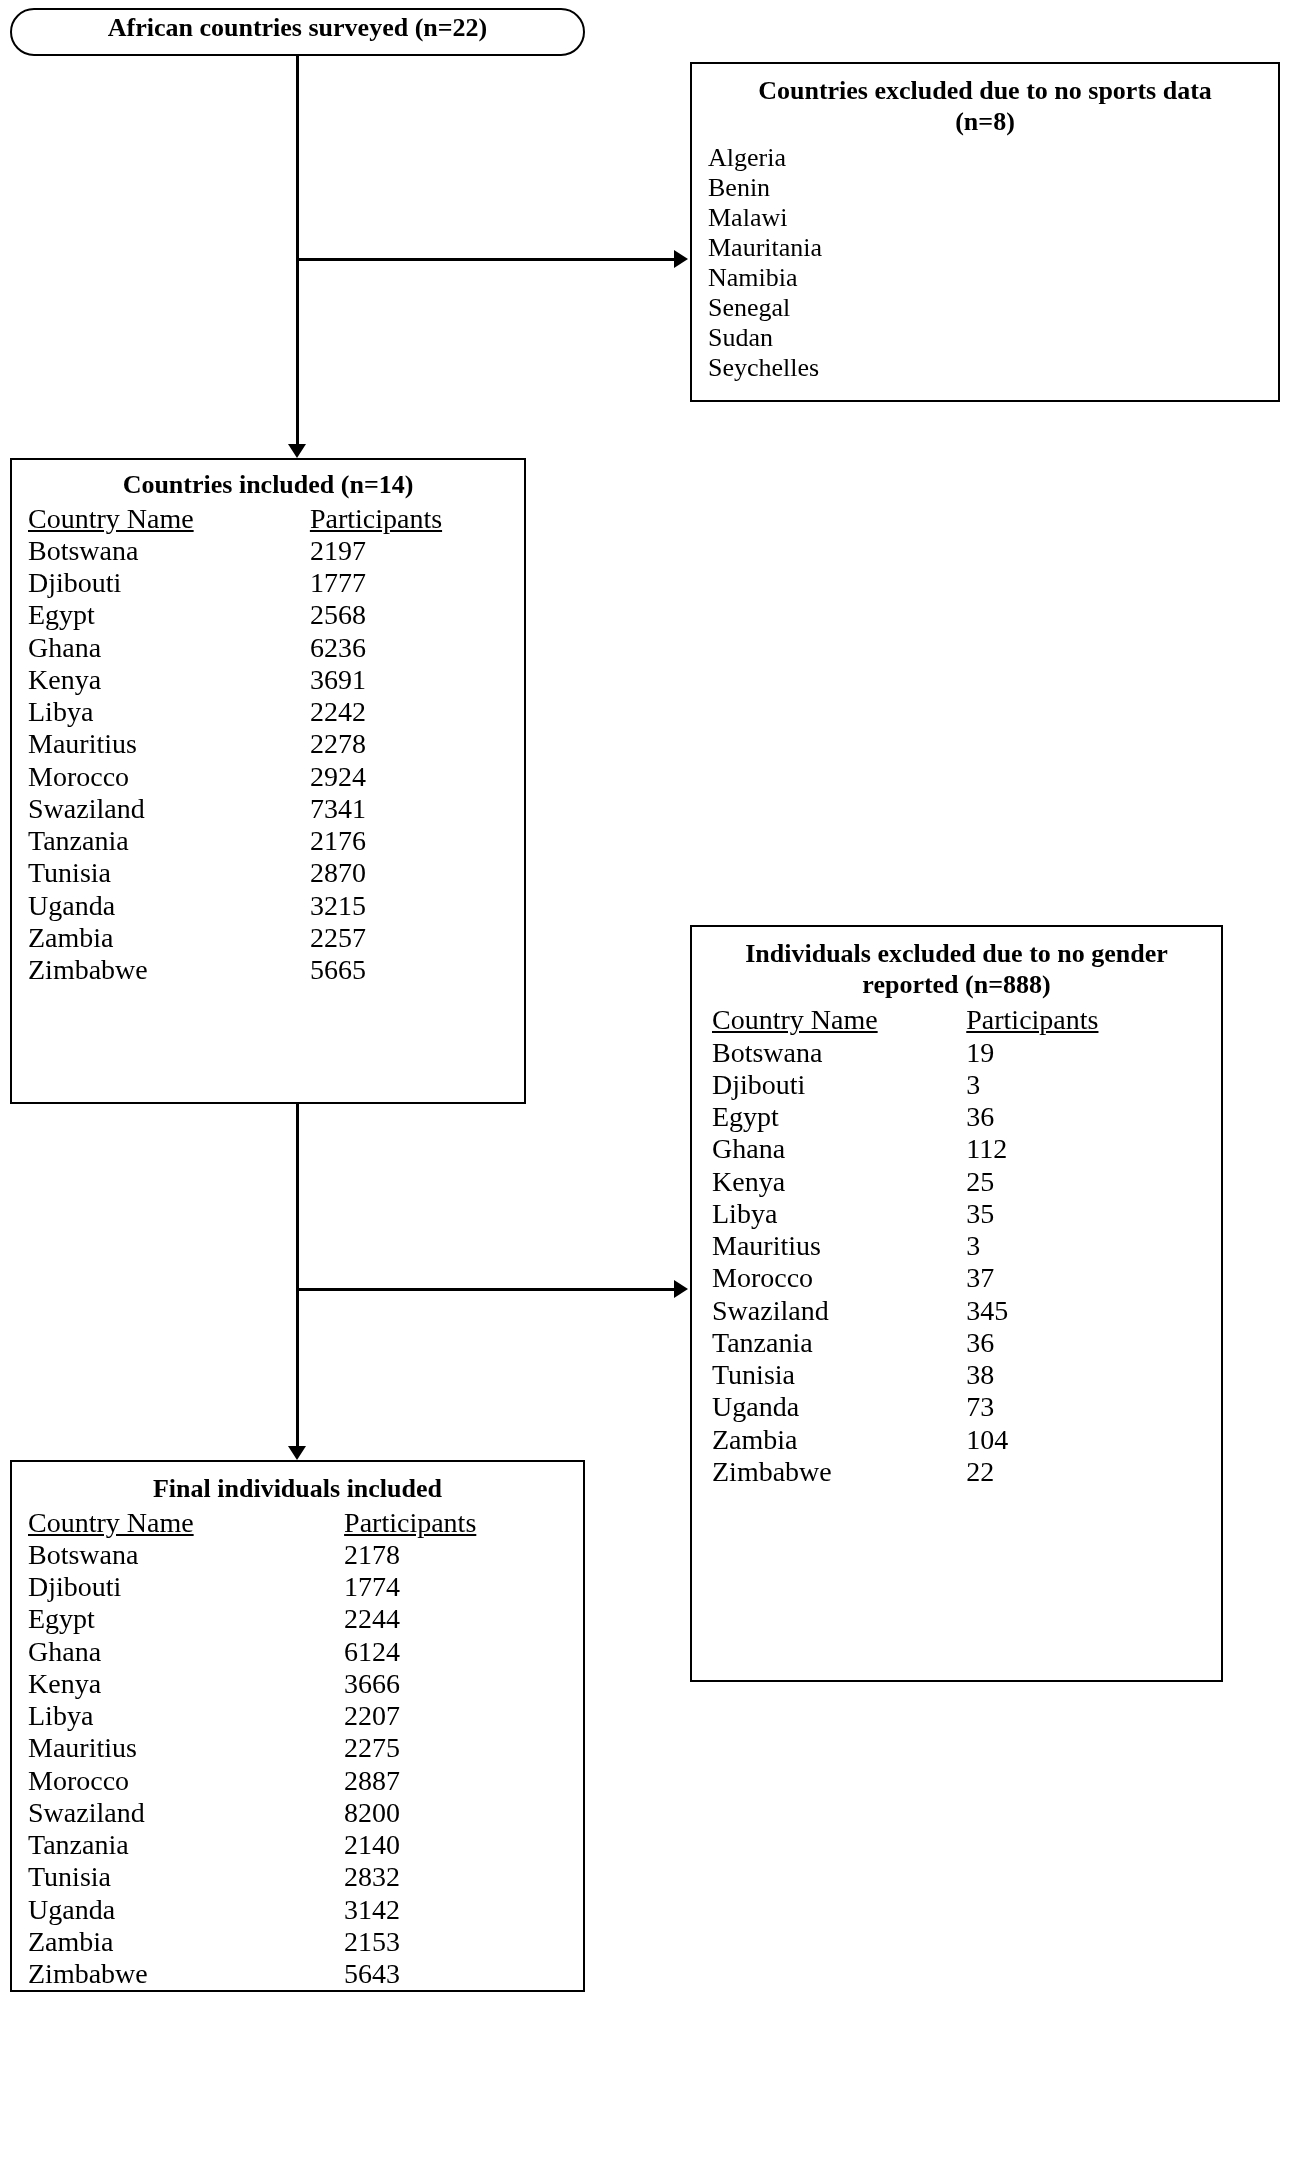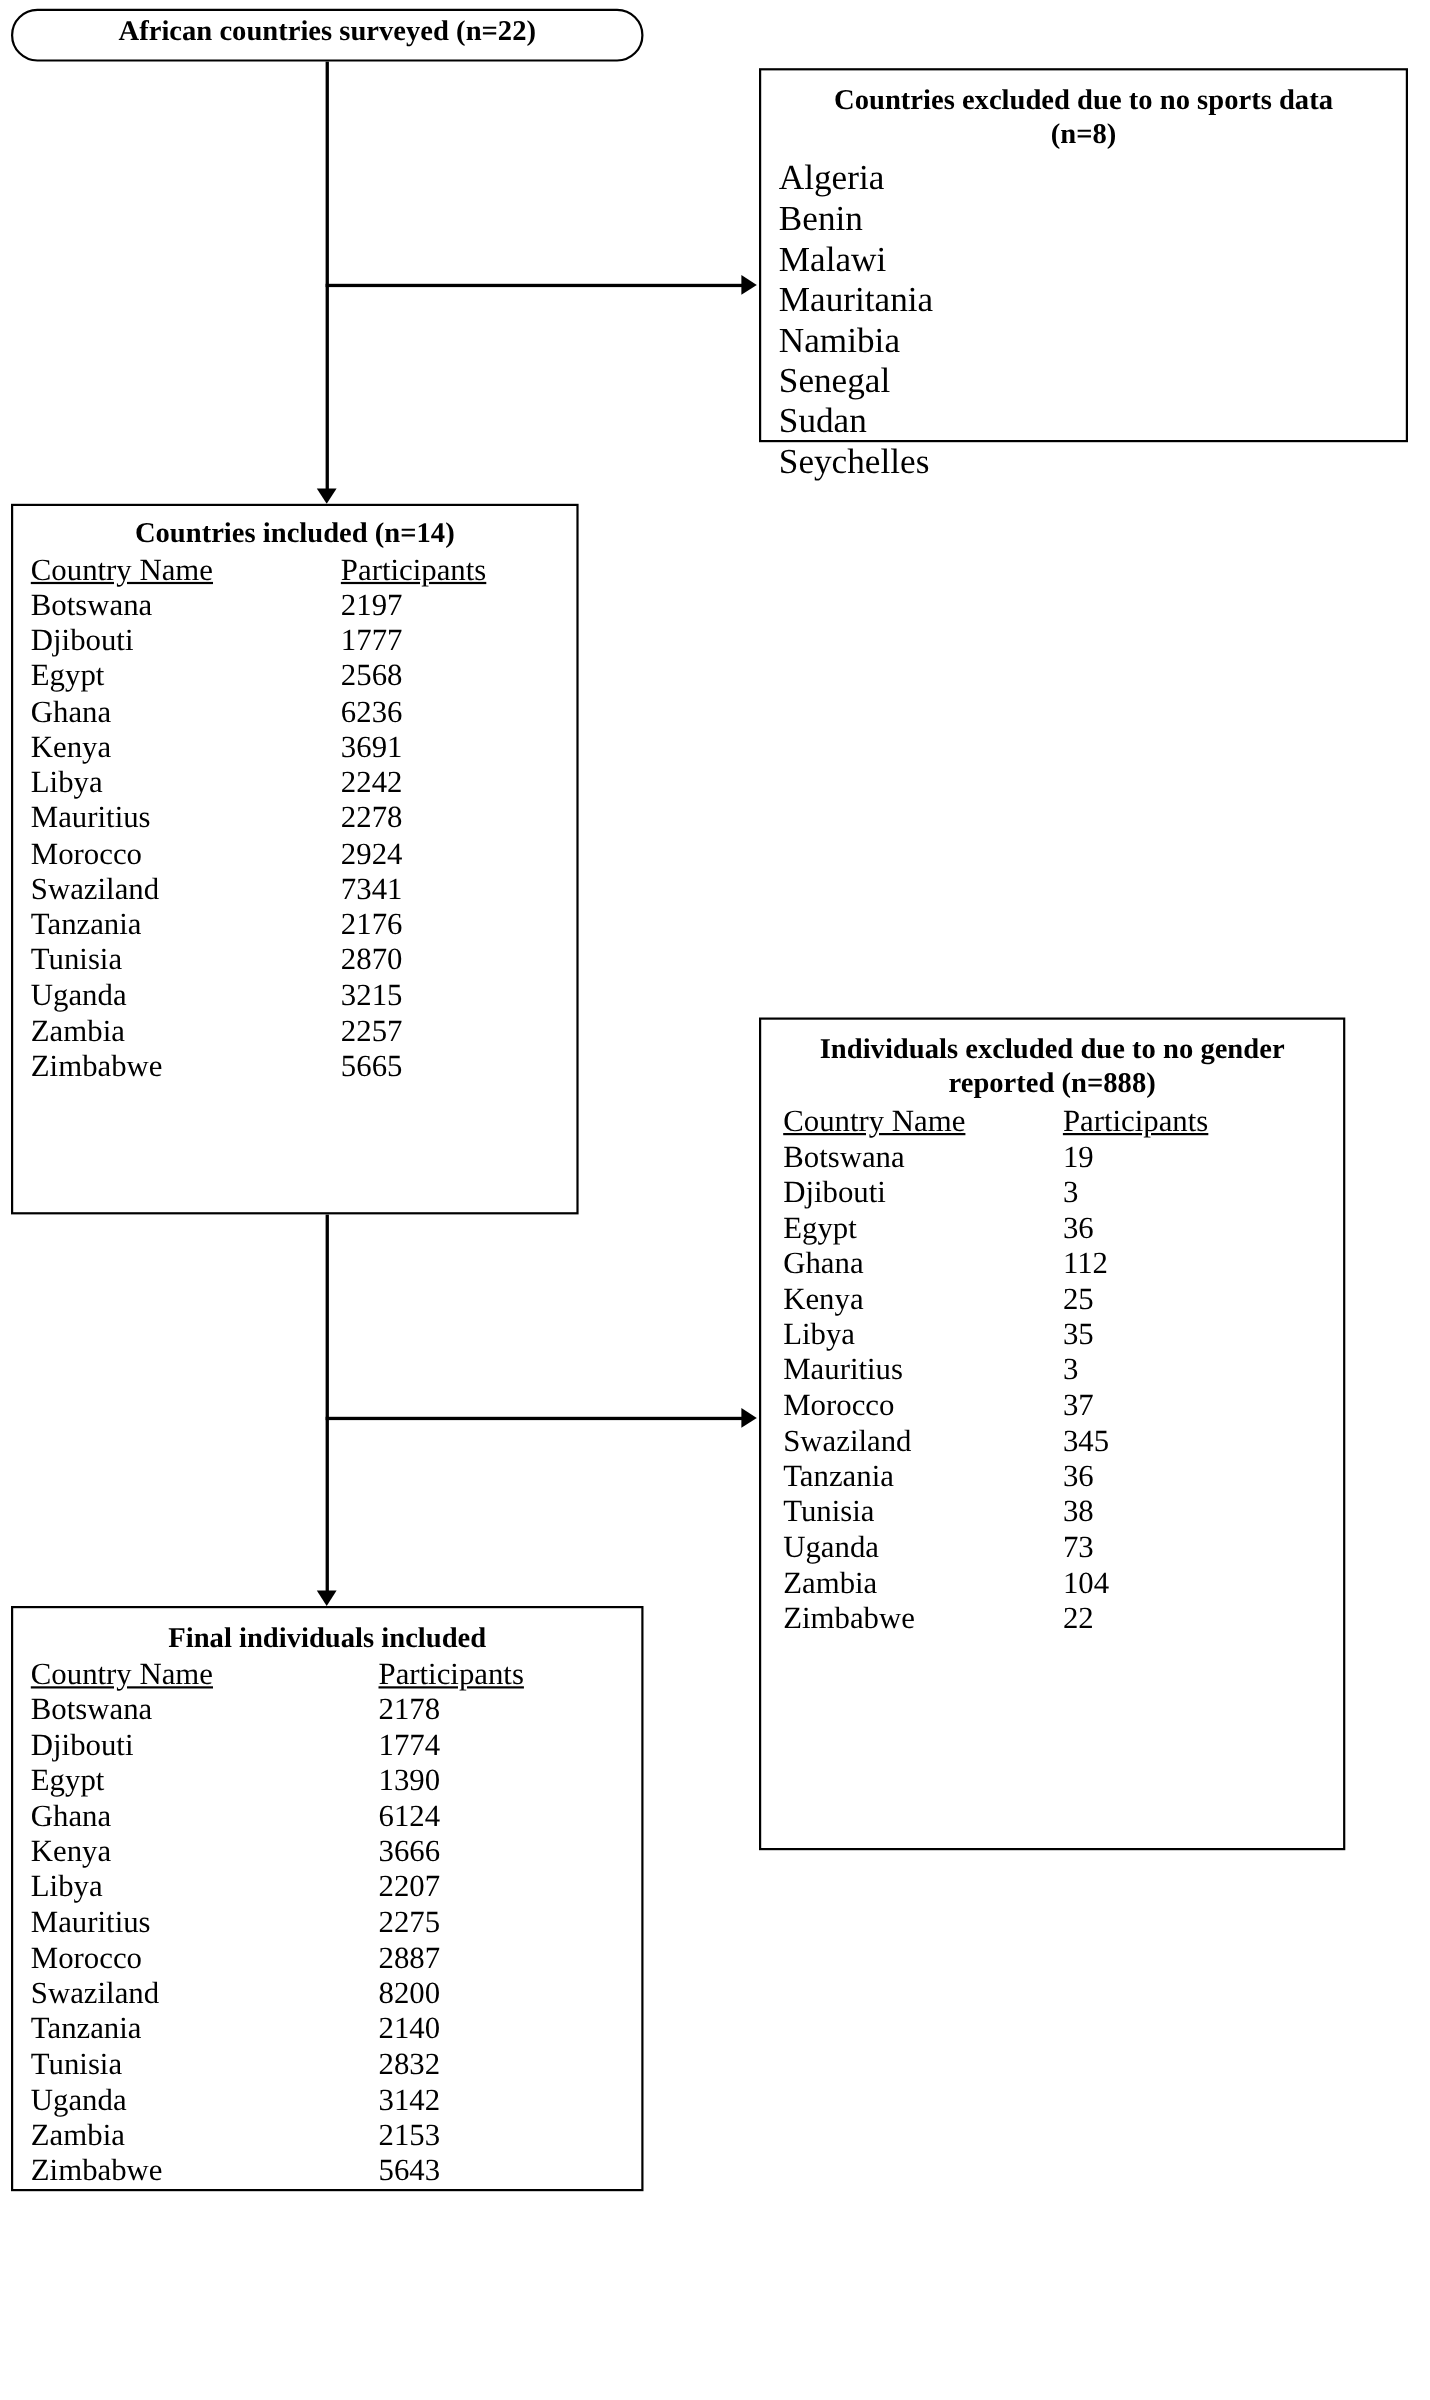--- a/index.html
+++ b/index.html
@@ -35,21 +35,21 @@
   .box-title {
     text-align: center;
     font-weight: bold;
     font-size: 26px;
     line-height: 1.18;
     padding: 4px 8px 2px 8px;
   }
 
   .plain-list {
     padding: 2px 0 6px 16px;
-    font-size: 32px;
+    font-size: 26px;
     line-height: 1.15;
   }
   .plain-list div {
     white-space: nowrap;
   }
 
   
   .tbl {
     padding: 0 10px 4px 16px;
     font-size: 28px;
@@ -299,21 +299,21 @@
       <div class="row">
           <div class="c1">Botswana</div>
           <div class="c2">2178</div>
         </div>
       <div class="row">
           <div class="c1">Djibouti</div>
           <div class="c2">1774</div>
         </div>
       <div class="row">
           <div class="c1">Egypt</div>
-          <div class="c2">1390</div>
+          <div class="c2">2244</div>
         </div>
       <div class="row">
           <div class="c1">Ghana</div>
           <div class="c2">6124</div>
         </div>
       <div class="row">
           <div class="c1">Kenya</div>
           <div class="c2">3666</div>
         </div>
       <div class="row">

